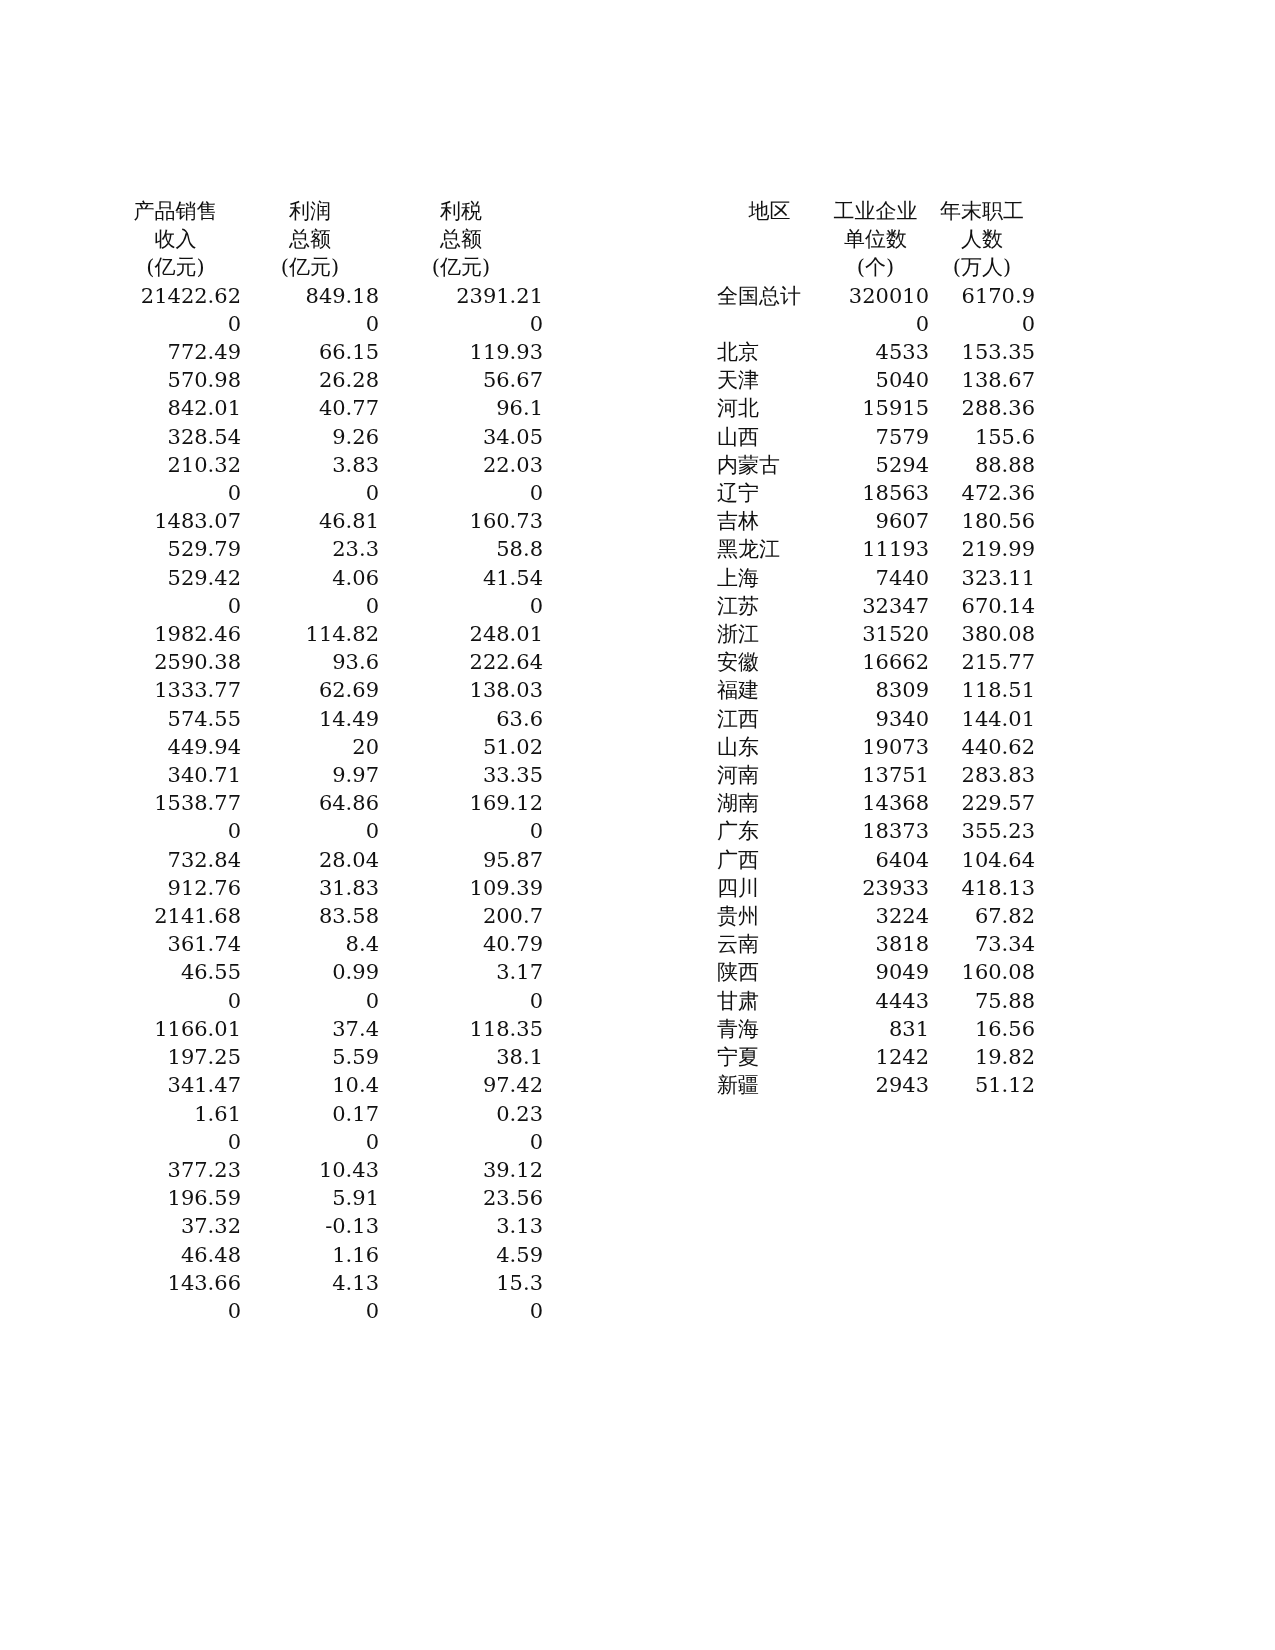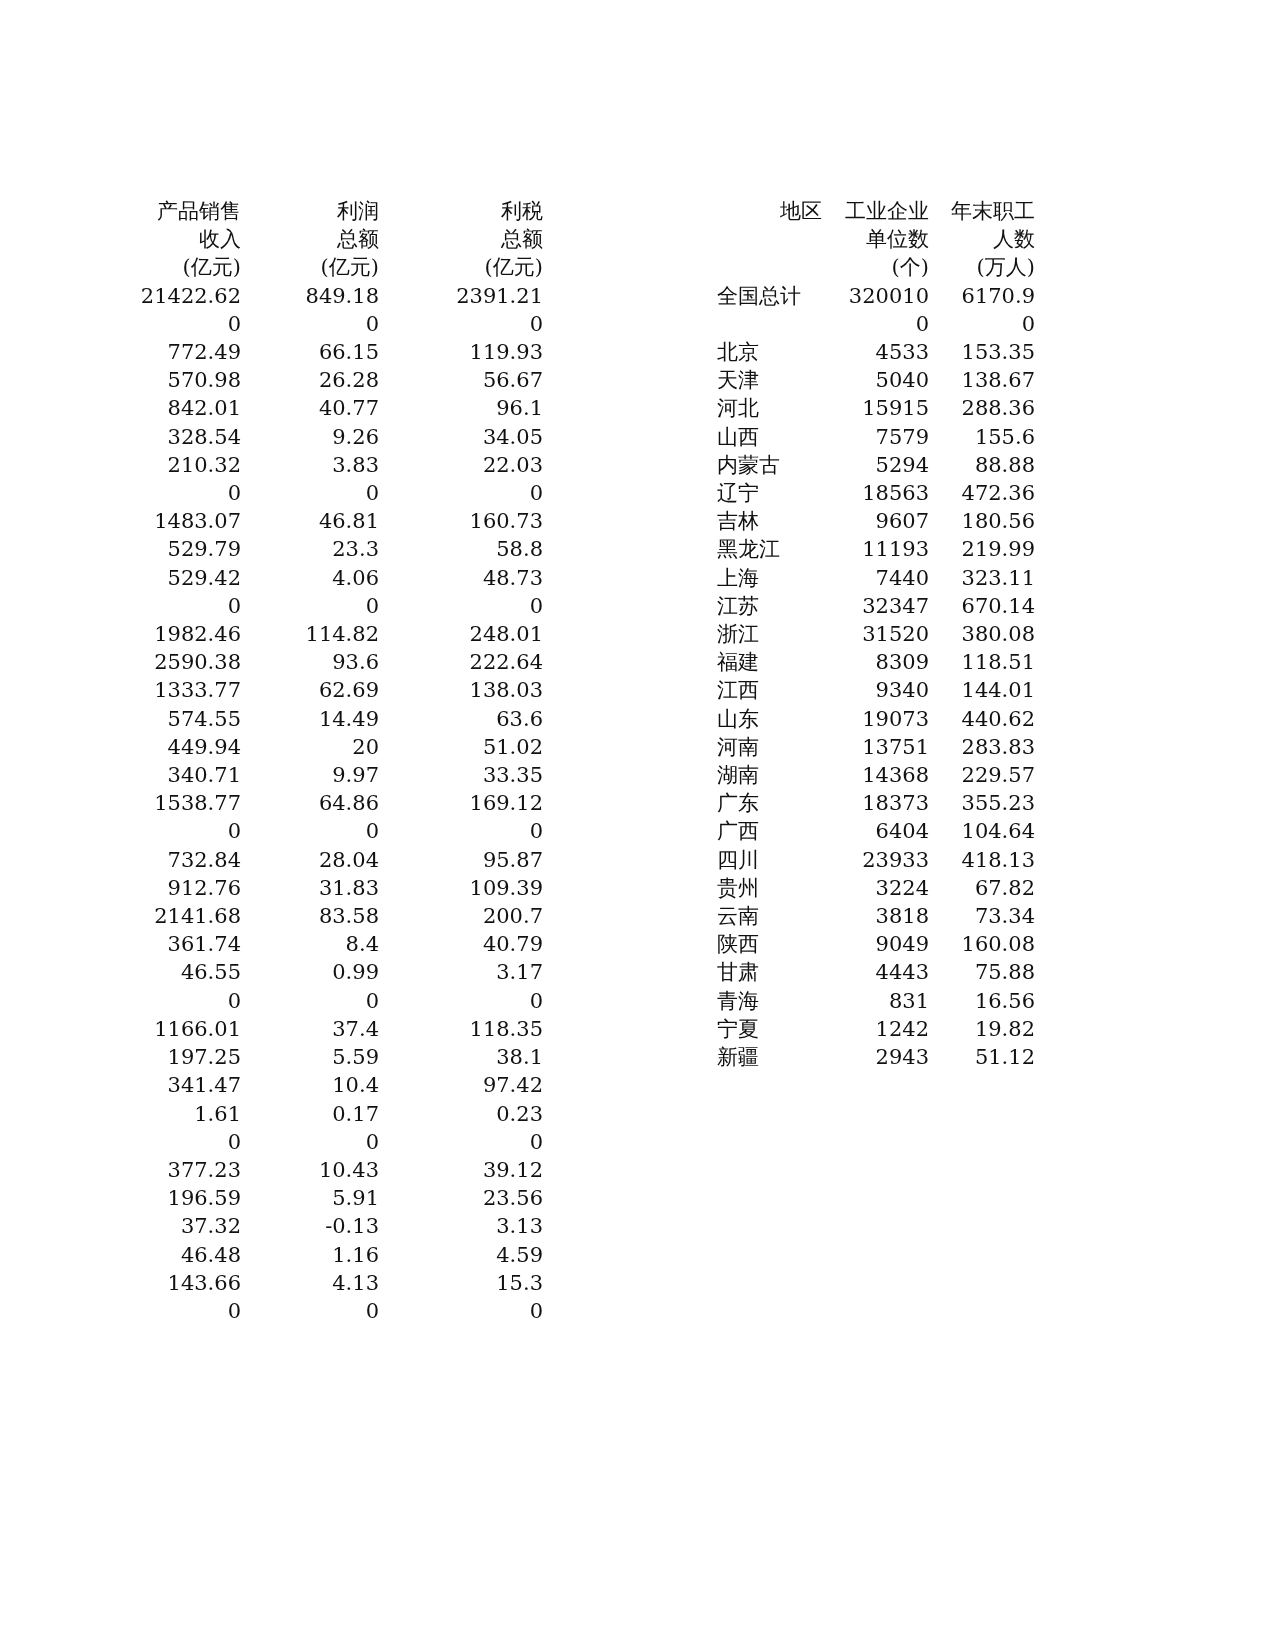--- a/index.html
+++ b/index.html
@@ -2,21 +2,21 @@
 <html><head>
 <meta charset="utf-8">
 <style>
   html, body { margin: 0; padding: 0; background: #ffffff; }
   body { width: 1275px; height: 1650px; position: relative; overflow: hidden;
          font-family: "DejaVu Serif", "Liberation Serif", serif; color: #111; }
   .sheet { position: absolute; left: 0; top: 0; width: 1275px; height: 1650px; }
   .tbl { position: absolute; top: 197px; border-collapse: collapse; }
   .tbl td, .tbl th { padding: 0; height: 28.2px; line-height: 28.2px; font-size: 21px;
                      font-weight: normal; white-space: nowrap; vertical-align: middle; }
-  .tbl th { text-align: right; }
+  .tbl th { text-align: center; }
   .tbl td.num { text-align: right; }
   .tbl td.txt { text-align: left; }
   #left-table { left: 110px; }
   #left-table col.c1 { width: 131px; }
   #left-table col.c2 { width: 138px; }
   #left-table col.c3 { width: 164px; }
   #right-table { left: 717px; }
   #right-table col.r1 { width: 105px; }
   #right-table col.r2 { width: 107px; }
   #right-table col.r3 { width: 106px; }
@@ -96,21 +96,21 @@
           <td class="num">160.73</td>
         </tr>
         <tr>
           <td class="num">529.79</td>
           <td class="num">23.3</td>
           <td class="num">58.8</td>
         </tr>
         <tr>
           <td class="num">529.42</td>
           <td class="num">4.06</td>
-          <td class="num">48.73</td>
+          <td class="num">41.54</td>
         </tr>
         <tr>
           <td class="num">0</td>
           <td class="num">0</td>
           <td class="num">0</td>
         </tr>
         <tr>
           <td class="num">1982.46</td>
           <td class="num">114.82</td>
           <td class="num">248.01</td>
@@ -321,20 +321,25 @@
           <td class="txt">江苏</td>
           <td class="num">32347</td>
           <td class="num">670.14</td>
         </tr>
         <tr>
           <td class="txt">浙江</td>
           <td class="num">31520</td>
           <td class="num">380.08</td>
         </tr>
         <tr>
+          <td class="txt">安徽</td>
+          <td class="num">16662</td>
+          <td class="num">215.77</td>
+        </tr>
+        <tr>
           <td class="txt">福建</td>
           <td class="num">8309</td>
           <td class="num">118.51</td>
         </tr>
         <tr>
           <td class="txt">江西</td>
           <td class="num">9340</td>
           <td class="num">144.01</td>
         </tr>
         <tr>

